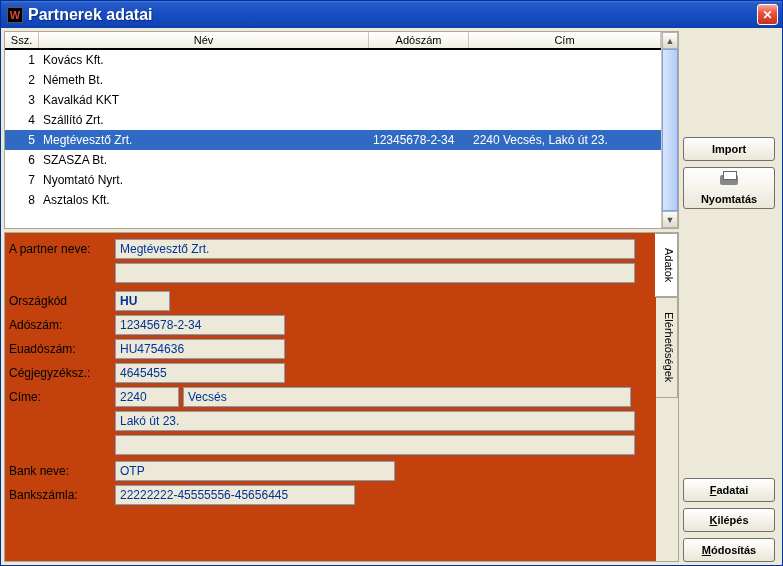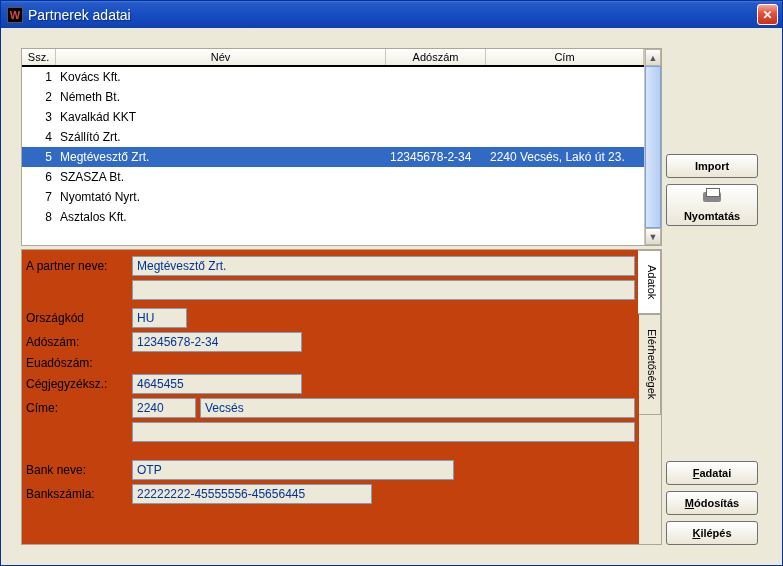--- a/index.html
+++ b/index.html
@@ -33,42 +33,42 @@
   border: 1px solid #555;
   color: #d44;
   font-weight: bold;
   font-size: 11px;
   display: flex;
   align-items: center;
   justify-content: center;
   margin-right: 5px;
 }
 .titlebar .title {
-  font-weight: normal;
-  font-size: 14px;
+  font-weight: bold;
+  font-size: 16px;
   text-shadow: 1px 1px 1px rgba(0,0,0,0.4);
   flex: 1;
 }
 .close-btn {
   width: 21px; height: 21px;
   background: linear-gradient(to bottom, #f5a79d 0%, #e7543e 40%, #c8311c 100%);
   border: 1px solid #fff;
   border-radius: 3px;
   color: #fff;
   font-weight: bold;
   font-size: 12px;
   display: flex;
   align-items: center;
   justify-content: center;
   cursor: pointer;
 }
 .body {
   flex: 1;
   display: flex;
-  padding: 20px;
+  padding: 3px;
   gap: 4px;
 }
 .left-col {
   flex: 1;
   display: flex;
   flex-direction: column;
   gap: 3px;
 }
 .right-col {
   width: 96px;
@@ -187,25 +187,25 @@
 input.finput, .finput {
   background: #ece9d8;
   border: 1px solid #7f9db9;
   height: 20px;
   padding: 1px 4px;
   font-size: 12px;
   font-family: inherit;
   color: #003399;
 }
 .w-long { flex: 1; max-width: 520px;}
-.w-55 { width: 55px; }
+.w-55 { width: 55px; font-weight: bold; }
 .w-170 { width: 170px; }
 .w-64 { width: 64px; }
 .w-240 { width: 240px; text-align:left;}
-.w-300 { width: 322px; }
+.w-300 { width: 280px; }
 .w-50 { width: 50px; text-align:center;}
 
 .btn {
   height: 24px;
   width: 92px;
   background: linear-gradient(to bottom, #fff, #eae7d7);
   border: 1px solid #707070;
   border-radius: 3px;
   font-size: 11px;
   font-family: inherit;
@@ -331,38 +331,43 @@
           <div class="frow" style="margin-top:8px">
             <div class="flabel">Országkód</div>
             <input class="finput w-55" value="HU" style="">
           </div>
           <div class="frow">
             <div class="flabel">Adószám:</div>
             <input class="finput w-170" value="12345678-2-34" style="">
           </div>
           <div class="frow">
             <div class="flabel">Euadószám:</div>
+            <input class="finput w-170" value="HU4754636" style="">
           </div>
           <div class="frow">
             <div class="flabel">Cégjegyzéksz.:</div>
             <input class="finput w-170" value="4645455" style="">
           </div>
 
           <div class="frow">
             <div class="flabel">Címe:</div>
             <input class="finput w-64" value="2240" style="">
             <input class="finput" style="flex: 1 1 0%; max-width: 448px;" value="Vecsés">
           </div>
+          <div class="frow">
+            <div class="flabel"></div>
+            <input class="finput w-long" value="Lakó út 23." style="">
+          </div>
 
           <div class="frow">
             <div class="flabel"></div>
             <input class="finput w-long" value="" style="">
           </div>
 
-          <div class="frow" style="margin-top:18px">
+          <div class="frow" style="margin-top:6px">
             <div class="flabel">Bank neve:</div>
             <input class="finput w-300" value="OTP" style="">
           </div>
           <div class="frow">
             <div class="flabel">Bankszámla:</div>
             <input class="finput w-240" value="22222222-45555556-45656445" style="">
           </div>
 
         </div>
         <div class="tabs-side">
@@ -377,20 +382,20 @@
       <button class="btn bold">Import</button>
       <button class="btn big bold">
         <span class="print-icon"></span>
         <span>Nyomtatás</span>
       </button>
       <div class="spacer"></div>
       <button class="btn bold">
           <span><span class="u">F</span><span>adatai</span></span>
         </button>
       <button class="btn bold">
-          <span><span class="u">M</span><span>ódosítás</span></span>
+          <span><span class="u">K</span><span>ilépés</span></span>
         </button>
       <button class="btn bold">
-          <span><span class="u">K</span><span>ilépés</span></span>
+          <span><span class="u">M</span><span>ódosítás</span></span>
         </button>
     </div>
   </div>
 </div>
 
 </body></html>

